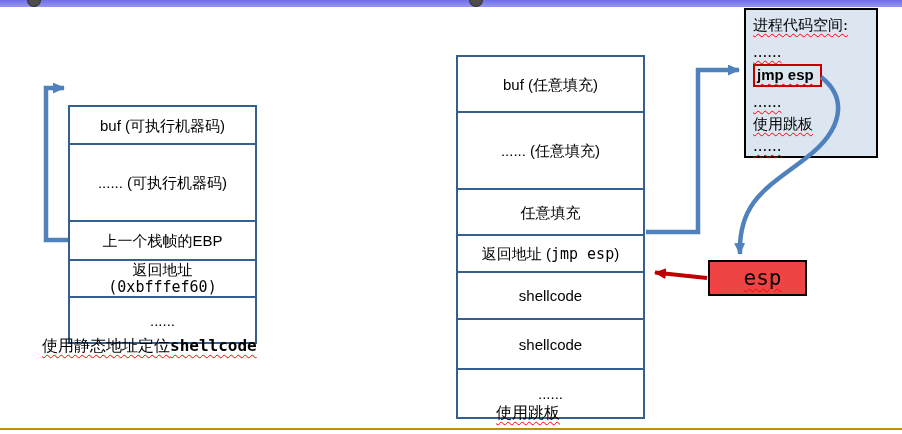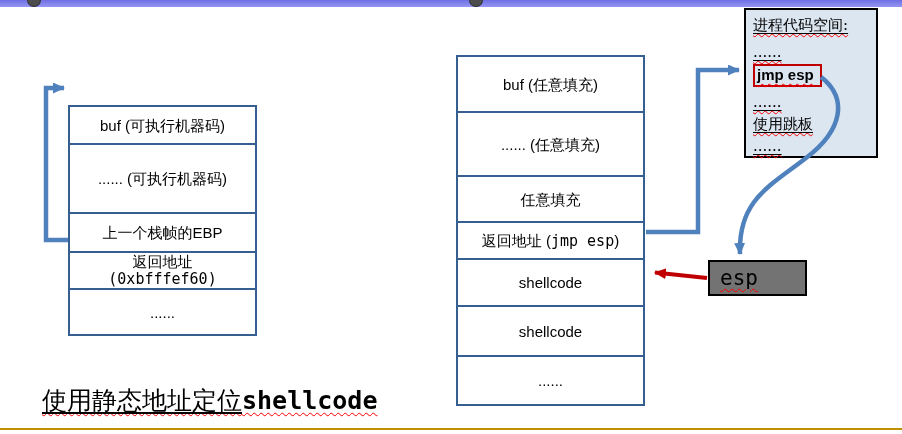--- a/index.html
+++ b/index.html
@@ -27,58 +27,58 @@
 
   
   .stack{position:absolute;width:189px;border:2px solid var(--stack-border);
     background:#fff;box-sizing:border-box;display:flex;flex-direction:column;}
   #left-stack{left:68px;top:69px;margin-top:36px;}
   #middle-stack{left:456px;top:55px;}
   .stack-row{display:flex;align-items:center;justify-content:center;text-align:center;
     font-size:15px;line-height:17px;box-sizing:border-box;flex:none;}
   .stack-row + .stack-row{border-top:2px solid var(--stack-border);}
   #left-stack .stack-row:nth-child(1){height:36px}
-  #left-stack .stack-row:nth-child(2){height:69px}
+  #left-stack .stack-row:nth-child(2){height:77px}
   #left-stack .stack-row:nth-child(3){height:39px}
   #left-stack .stack-row:nth-child(4){height:37px}
   #left-stack .stack-row:nth-child(5){height:46px}
   #middle-stack .stack-row:nth-child(1){height:54px}
-  #middle-stack .stack-row:nth-child(2){height:64px}
+  #middle-stack .stack-row:nth-child(2){height:77px}
   #middle-stack .stack-row:nth-child(3){height:46px}
   #middle-stack .stack-row:nth-child(4){height:37px}
   #middle-stack .stack-row:nth-child(5){height:47px}
   #middle-stack .stack-row:nth-child(6){height:50px}
   #middle-stack .stack-row:nth-child(7){height:49px}
 
   
   .f-sans{font-family:"Liberation Sans","DejaVu Sans",sans-serif;}
-  .f-serif{font-family:"DejaVu Serif","Liberation Serif",serif;text-decoration:underline;}
+  .f-serif{font-family:"DejaVu Serif","Liberation Serif",serif;}
   .f-mono{font-family:"DejaVu Sans Mono","Liberation Mono",monospace;}
   .b{font-weight:bold;}
 
   .squiggle{text-decoration-line:underline;text-decoration-style:wavy;
     text-decoration-color:var(--squiggle);text-decoration-thickness:1px;text-underline-offset:3px;}
 
   
   .code-space{position:absolute;left:744px;top:8px;width:134px;height:150px;
     background:var(--code-box-fill);border:2px solid var(--code-box-border);
     box-sizing:border-box;padding:5px 0 0 7px;font-size:15px;}
   .code-line{display:block;min-height:20px;line-height:20px;margin-bottom:2px;}
   .code-line:nth-child(1){margin-bottom:7px;}
   .code-line:nth-child(3){margin-bottom:5px;}
   .jmp-box{display:inline-block;border:2.5px solid var(--jmp-box-border);
     padding:0 6px 1px 2px;line-height:18px;}
 
   
   .esp-box{position:absolute;left:708px;top:260px;width:99px;height:36px;
-    background:#737373;border:2px solid #000;box-sizing:border-box;
-    display:flex;align-items:center;padding-left:10px;font-size:21px;line-height:24px;}
+    background:#ef4444;border:2px solid #000;box-sizing:border-box;
+    display:flex;align-items:center;padding-left:10px;font-size:21px;line-height:24px;justify-content:center;}
 
   
-  .caption{position:absolute;font-size:25px;white-space:nowrap;margin-top:48px;}
+  .caption{position:absolute;font-size:16px;white-space:nowrap;}
   #caption-left{left:42px;top:336px;}
   #caption-middle{left:496px;top:403px;}
 
   
   #arrows{position:absolute;left:0;top:0;pointer-events:none;z-index:5;}
   .stroke-blue{stroke:var(--arrow-blue);fill:none;}
   .stroke-red{stroke:var(--arrow-red);fill:none;}
   .fill-blue{fill:var(--arrow-blue);}
   .fill-red{fill:var(--arrow-red);}
 </style>

